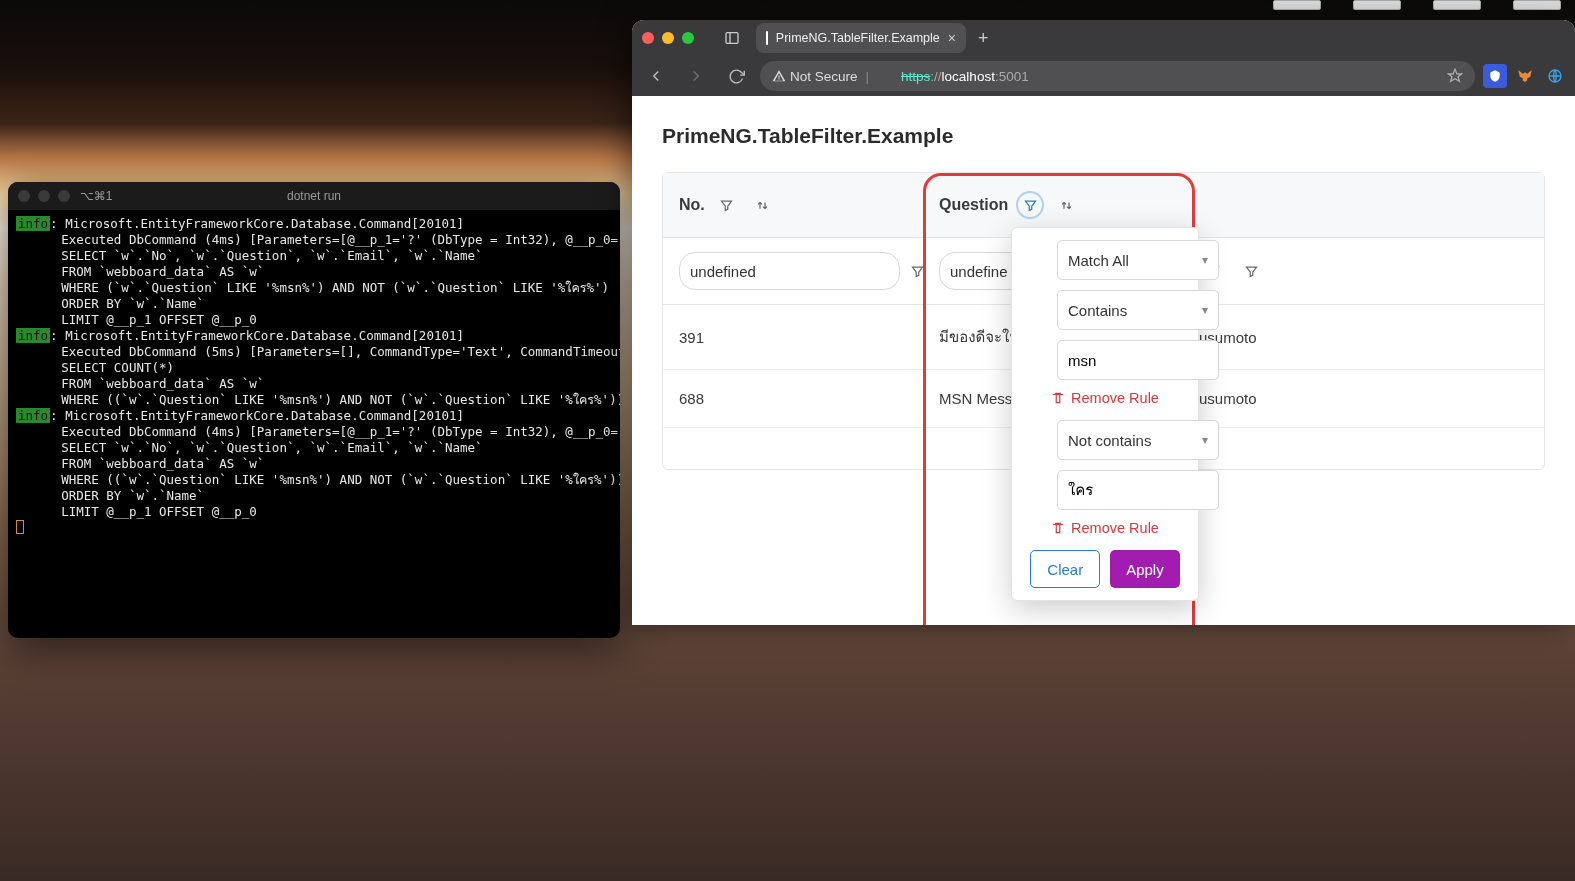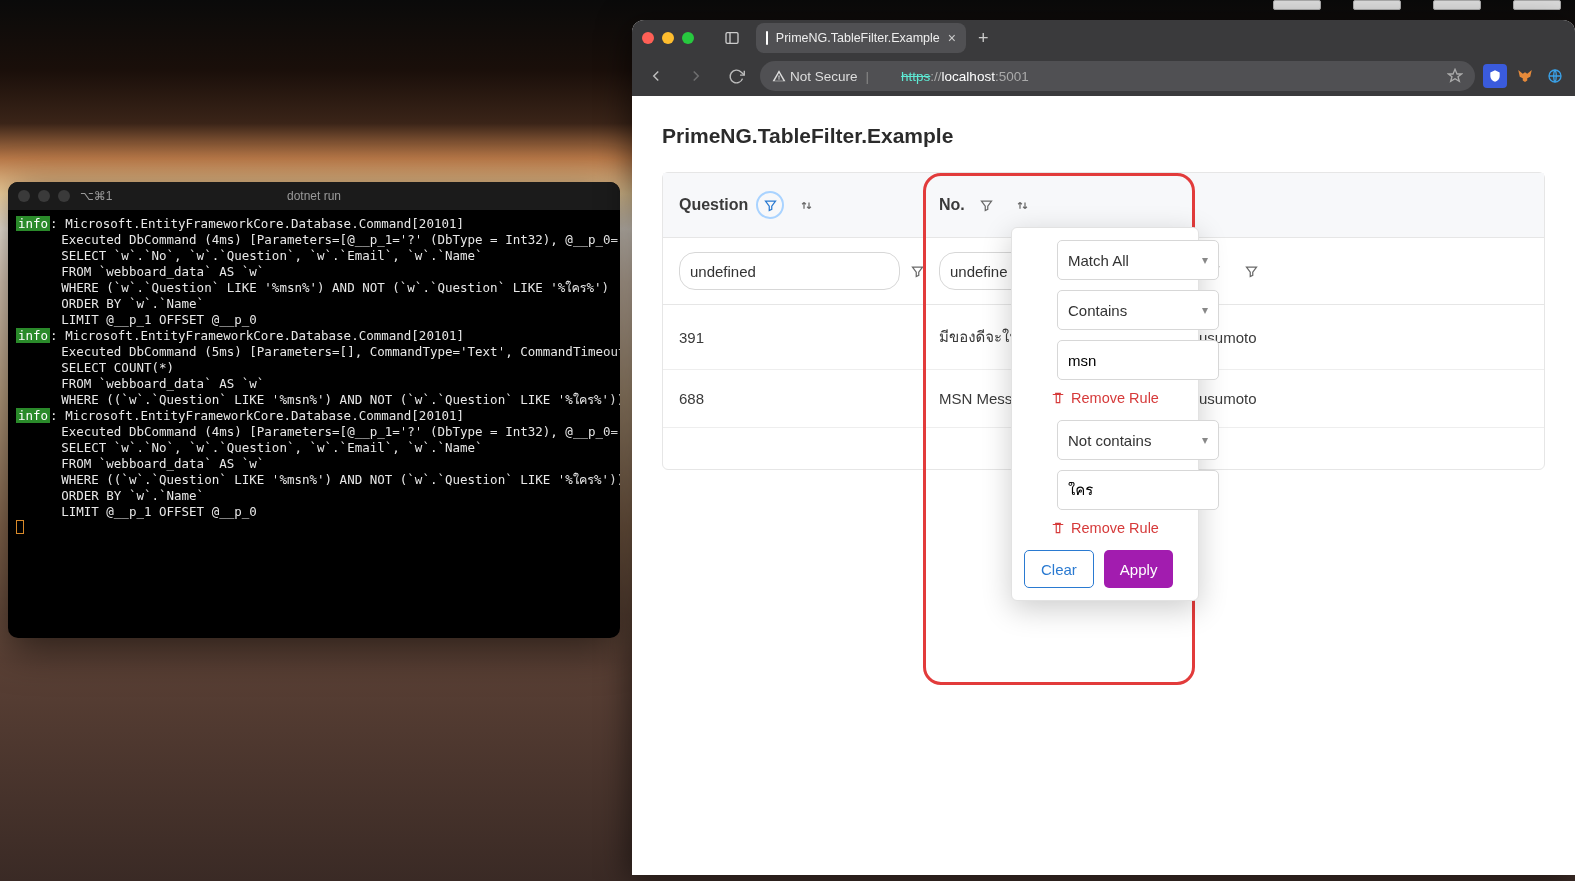--- a/index.html
+++ b/index.html
@@ -38,30 +38,30 @@
   .term-title-left { color: #9a9a9a; font-size: 12px; margin-left: 10px; }
   .terminal-body {
     padding: 6px 8px;
     font-family: Menlo, Consolas, monospace;
     font-size: 12.5px;
     line-height: 16px;
     color: #e8e8e8;
     white-space: pre;
     overflow: hidden;
   }
-  .info-tag { background: #2a8a2a; color: #ffffff; padding: 0 2px; }
+  .info-tag { background: #2a8a2a; color: #0f172a; padding: 0 2px; }
   .cursor { display:inline-block; width:8px; height:14px; border:1px solid #d98a2a; }
 
   
   .browser {
     position: absolute;
     left: 632px;
     top: 20px;
     width: 943px;
-    height: 855px;
+    height: 605px;
     background: #fff;
     border-radius: 12px 12px 0 0;
     box-shadow: -4px 4px 30px rgba(0,0,0,.5);
     overflow: hidden;
   }
   .browser-tabbar {
     height: 36px;
     background: #3a3a3c;
     display: flex;
     align-items: center;
@@ -158,21 +158,21 @@
     width:100%; height:40px; border:1px solid #d7d7d7; border-radius:5px;
     padding:0 10px; font-size:15px; color:#333; background:#fff; margin-bottom:10px;
     display:flex; align-items:center; justify-content:space-between;margin-left:33px;
   }
   .popover .sel .chev { color:#888; font-size:12px; }
   .popover .txt input { border:none; outline:none; width:100%; font-size:15px; }
   .popover .remove {
     display:flex; align-items:center; justify-content:center; gap:6px;
     color:#d63a3a; font-size:14.5px; margin:4px 0 14px; cursor:pointer;
   }
-  .popover .btnrow { display:flex; justify-content:flex-start; gap:10px; }
+  .popover .btnrow { display:flex; justify-content:center; gap:10px; }
   .popover .btn {
     height:38px; border-radius:5px; padding:0 16px; font-size:15px; cursor:pointer;
     display:flex; align-items:center; justify-content:center;
   }
   .btn.outline { border:1px solid #2a7ad1; color:#2a7ad1; background:#fff; }
   .btn.primary { background:#a21caf; color:#fff; border:none; }
 
   
   .ann-box {
     position:absolute; border:3px solid #e23b3b; border-radius:18px; pointer-events:none;
@@ -284,35 +284,35 @@
     </div>
   </div>
 
   <div class="page">
     <h2>PrimeNG.TableFilter.Example</h2>
 
     <div class="tbl">
 
       <div class="tbl-head">
         <div class="th">
+          <span>No.</span>
+          <span class="icon-btn">
+            <svg viewBox="0 0 24 24" fill="none" stroke="currentColor" stroke-width="2">
+                <path d="M4 5h16l-6 8v5l-4 2v-7L4 5z"></path>
+              </svg>
+          </span>
+          <span class="icon-btn">
+            <svg viewBox="0 0 24 24" fill="none" stroke="currentColor" stroke-width="2">
+                <path d="M8 17V7m0 0L5 10m3-3l3 3M16 7v10m0 0l3-3m-3 3l-3-3"></path>
+              </svg>
+          </span>
+        </div>
+        <div class="th">
           <span>Question</span>
           <span class="icon-btn ringed">
-            <svg viewBox="0 0 24 24" fill="none" stroke="currentColor" stroke-width="2">
-                <path d="M4 5h16l-6 8v5l-4 2v-7L4 5z"></path>
-              </svg>
-          </span>
-          <span class="icon-btn">
-            <svg viewBox="0 0 24 24" fill="none" stroke="currentColor" stroke-width="2">
-                <path d="M8 17V7m0 0L5 10m3-3l3 3M16 7v10m0 0l3-3m-3 3l-3-3"></path>
-              </svg>
-          </span>
-        </div>
-        <div class="th">
-          <span>No.</span>
-          <span class="icon-btn">
             <svg viewBox="0 0 24 24" fill="none" stroke="currentColor" stroke-width="2">
                 <path d="M4 5h16l-6 8v5l-4 2v-7L4 5z"></path>
               </svg>
           </span>
           <span class="icon-btn">
             <svg viewBox="0 0 24 24" fill="none" stroke="currentColor" stroke-width="2">
                 <path d="M8 17V7m0 0L5 10m3-3l3 3M16 7v10m0 0l3-3m-3 3l-3-3"></path>
               </svg>
           </span>
         </div>

